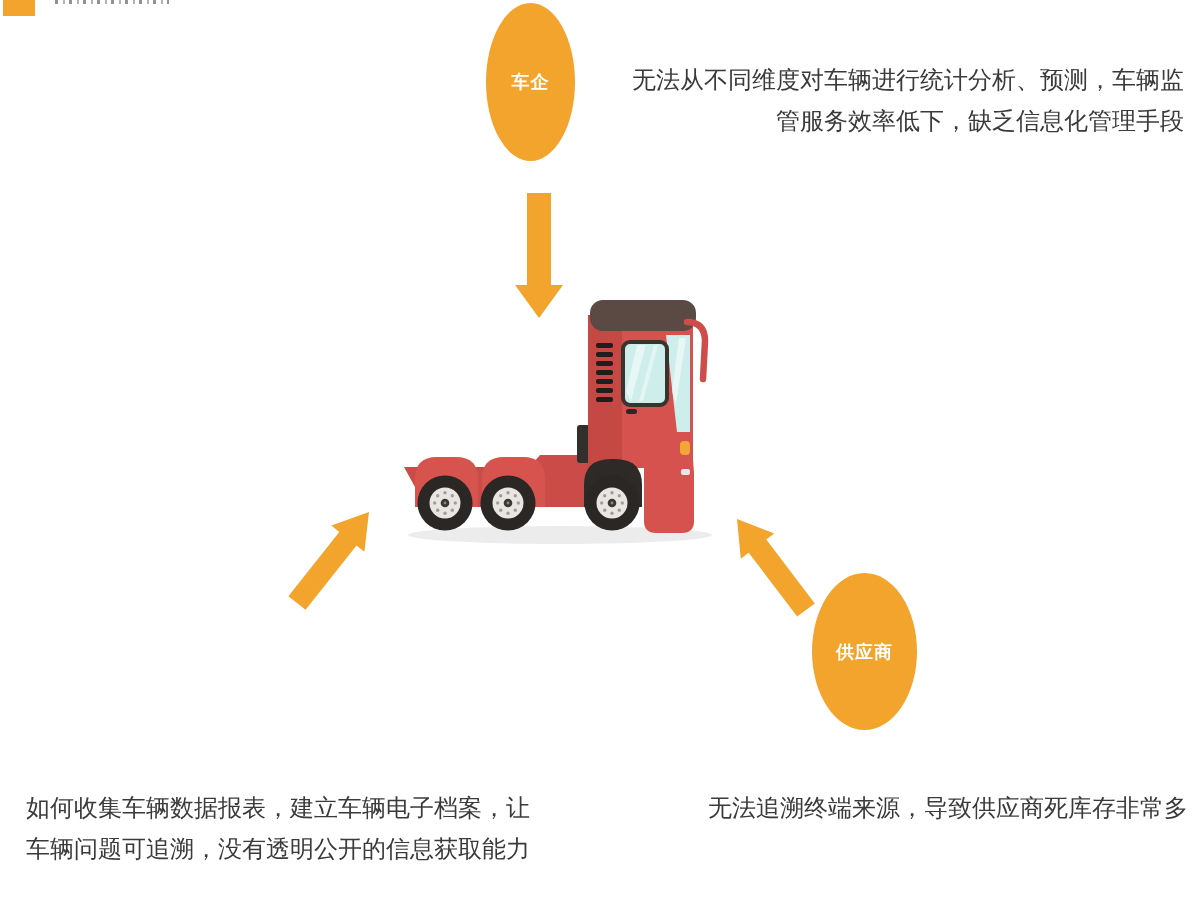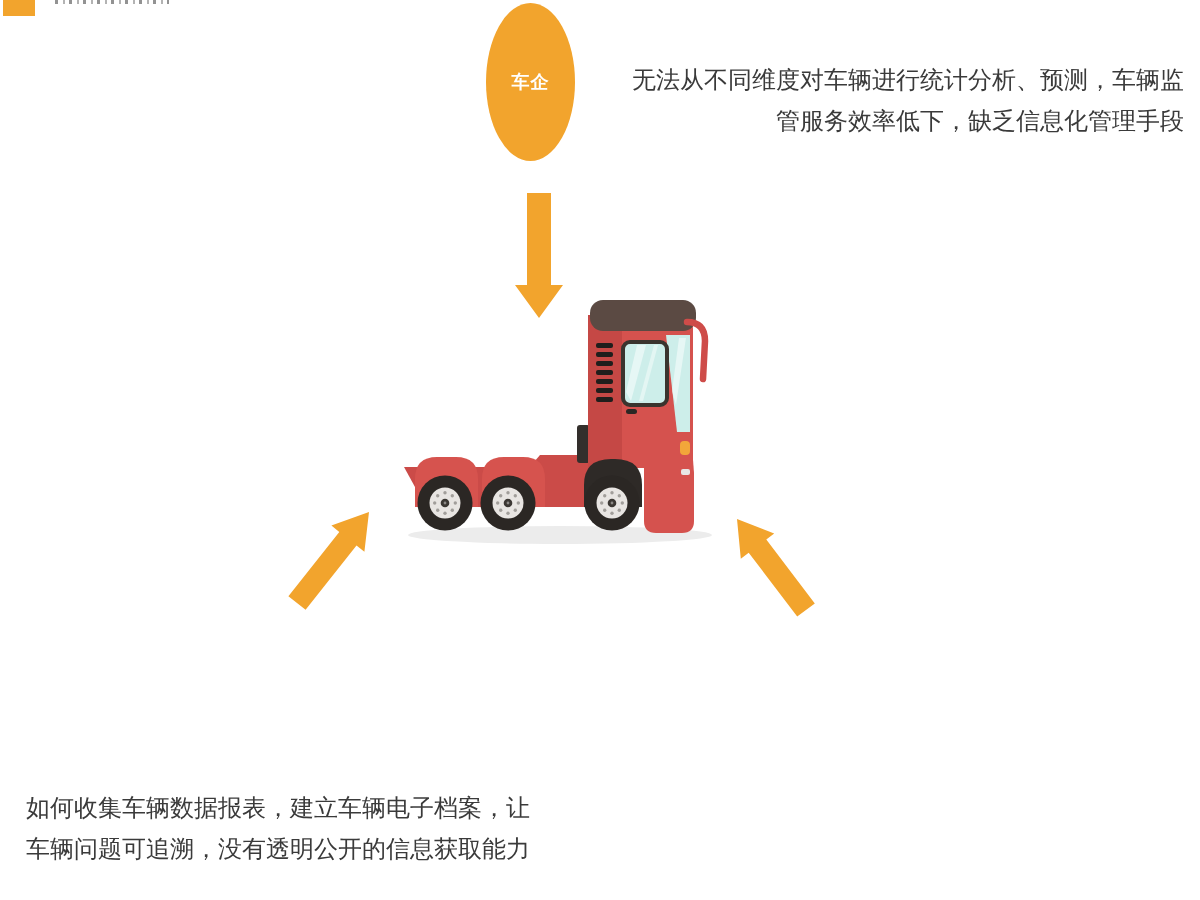--- a/index.html
+++ b/index.html
@@ -52,23 +52,27 @@
 <body>
 
 <div class="page">
 
   <div class="title-marker"></div>
   <div class="title-fragment"></div>
 
   <div class="node node-manufacturer">
     <span>车企</span>
   </div>
+  <div class="node node-supplier">
+    <span>供应商</span>
+  </div>
 
   <p class="note note-manufacturer">无法从不同维度对车辆进行统计分析、预测，车辆监管服务效率低下，缺乏信息化管理手段</p>
   <p class="note note-regulator">如何收集车辆数据报表，建立车辆电子档案，让车辆问题可追溯，没有透明公开的信息获取能力</p>
+  <p class="note note-supplier">无法追溯终端来源，导致供应商死库存非常多</p>
 
   <svg class="arrow" style="left:514px;top:193px" width="50" height="125" viewBox="0 0 50 125">
     <polygon points="13,0 37,0 37,92 49,92 25,125 1,92 13,92"></polygon>
   </svg>
 
   <svg class="arrow" style="left:280px;top:500px" width="95" height="115" viewBox="0 0 95 115">
     <polygon points="8.4,96.2 59.3,31.9 51.4,25.6 89,12 84.4,51.7 76.5,45.5 25.6,109.8"></polygon>
   </svg>
 
   <svg class="arrow" style="left:730px;top:510px" width="92" height="112" viewBox="0 0 92 112">

